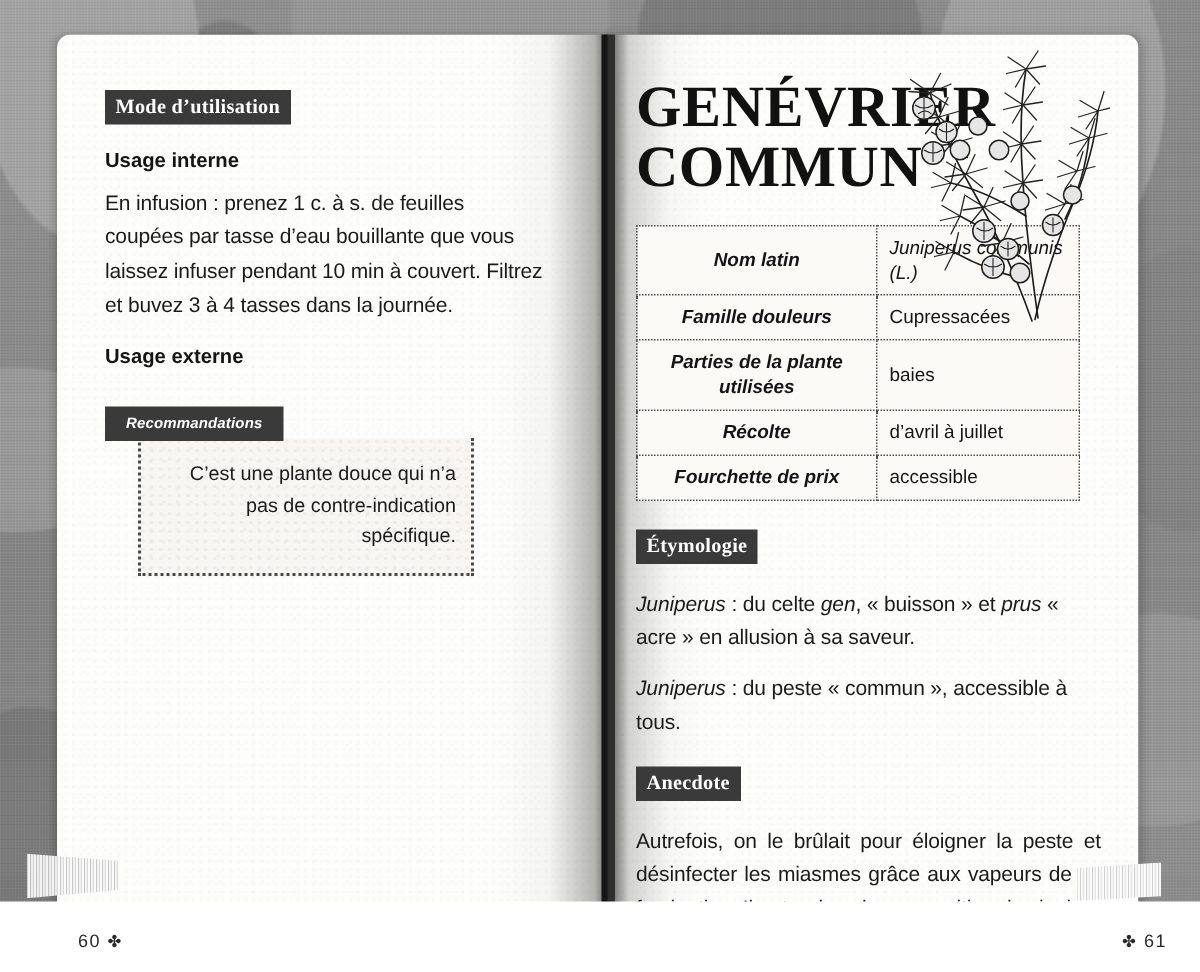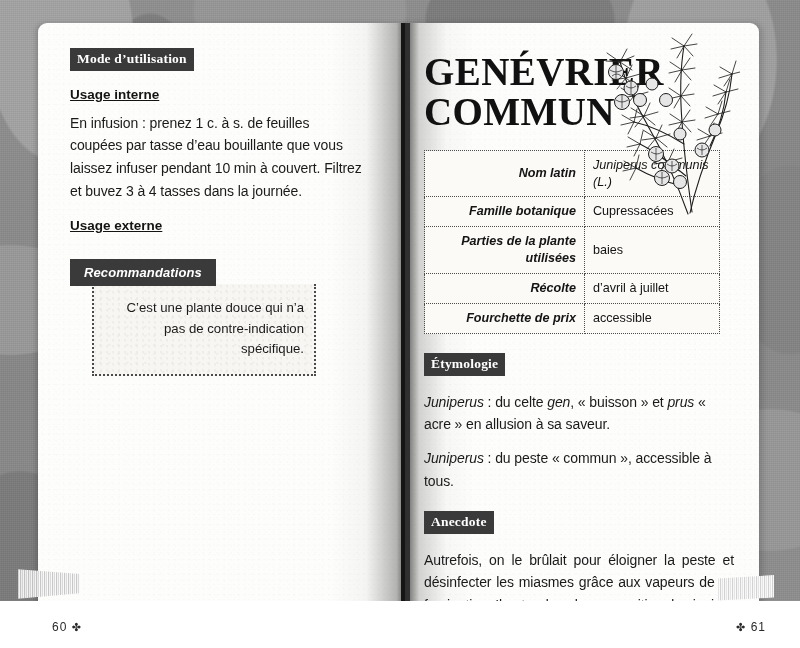--- a/index.html
+++ b/index.html
@@ -119,21 +119,21 @@
     clip-path: polygon(0 22%, 100% 10%, 100% 85%, 0 95%);
   }
 
   
   .content {
     position: absolute;
     color: #1b1b1b;
   }
   #left-content {
     left: 70px;
-    top: 48px;
+    top: 60px;
     width: 292px;
   }
   #right-content {
     left: 424px;
     top: 52px;
     width: 310px;
   }
 
   .badge {
     display: inline-block;
@@ -145,21 +145,20 @@
     line-height: 1;
     padding: 4px 7px 5px 7px;
     letter-spacing: .2px;
   }
   .subhead {
     font-family: "Liberation Sans", sans-serif;
     font-weight: bold;
     font-size: 13.5px;
     color: #141414;
     margin: 16px 0 10px 0;
-    text-decoration: underline;
   }
   p.body {
     font-family: "Liberation Sans", sans-serif;
     font-size: 14px;
     line-height: 1.62;
     color: #1a1a1a;
     margin: 0 0 11px 0;
     letter-spacing: -.1px;
   }
   p.body.justify { text-align: justify; }
@@ -171,21 +170,21 @@
     width: 244px;
     position: relative;
   }
   #reco-badge {
     display: inline-block;
     background: #3a3a3a;
     color: #fff;
     font-family: "Liberation Sans", sans-serif;
     font-weight: bold;
     font-style: italic;
-    font-size: 13px;
+    font-size: 10px;
     padding: 6px 14px 6px 14px;
     letter-spacing: .1px;
   }
   #reco-box {
     margin-left: 22px;
     margin-top: -2px;
     width: 200px;
     border: 2px dotted #4a4a4a;
     border-top: none;
     padding: 14px 10px 14px 10px;
@@ -232,21 +231,21 @@
   #info-table td {
     border: 1.6px dotted #4d4d4d;
     font-size: 12.6px;
     padding: 6px 8px;
     color: #141414;
     background: #fbfaf7;
     vertical-align: middle;
   }
   #info-table td.lbl {
     width: 143px;
-    text-align: right;
+    text-align: center;
     font-style: italic;
     font-weight: bold;
     line-height: 1.35;
   }
   #info-table td.val {
     text-align: left;
     line-height: 1.3;
   }
   #info-table tr.latin td.val { font-style: italic; }
 
@@ -257,21 +256,21 @@
   
   .folio {
     position: absolute;
     bottom: 14px;
     font-size: 12px;
     color: #2a2a2a;
     letter-spacing: 1px;
     font-family: "Liberation Sans", sans-serif;
   }
   #folio-left  { left: 52px; }
-  #folio-right { right: 34px; }
+  #folio-right { right: 22px; }
   .clover { font-size: 11px; color: #2a2a2a; }
 </style>
 </head>
 <body>
 
 <div id="book-scene">
 
   <div class="bg-leaves"></div>
   <div class="bg-noise"></div>
 
@@ -364,21 +363,21 @@
 
     <h1 id="plant-title">GENÉVRIER COMMUN</h1>
 
     <table id="info-table">
       <tbody id="info-table-body">
           <tr class="latin">
             <td class="lbl">Nom latin</td>
             <td class="val">Juniperus communis (L.)</td>
           </tr>
           <tr>
-            <td class="lbl">Famille botanique</td>
+            <td class="lbl">Famille douleurs</td>
             <td class="val">Cupressacées</td>
           </tr>
           <tr>
             <td class="lbl">Parties de la plante utilisées</td>
             <td class="val">baies</td>
           </tr>
           <tr>
             <td class="lbl">Récolte</td>
             <td class="val">d’avril à juillet</td>
           </tr>

